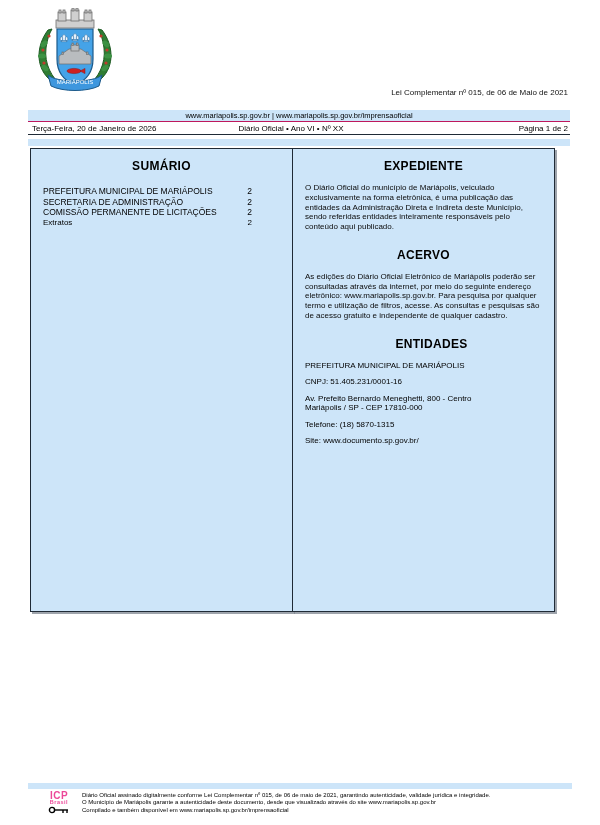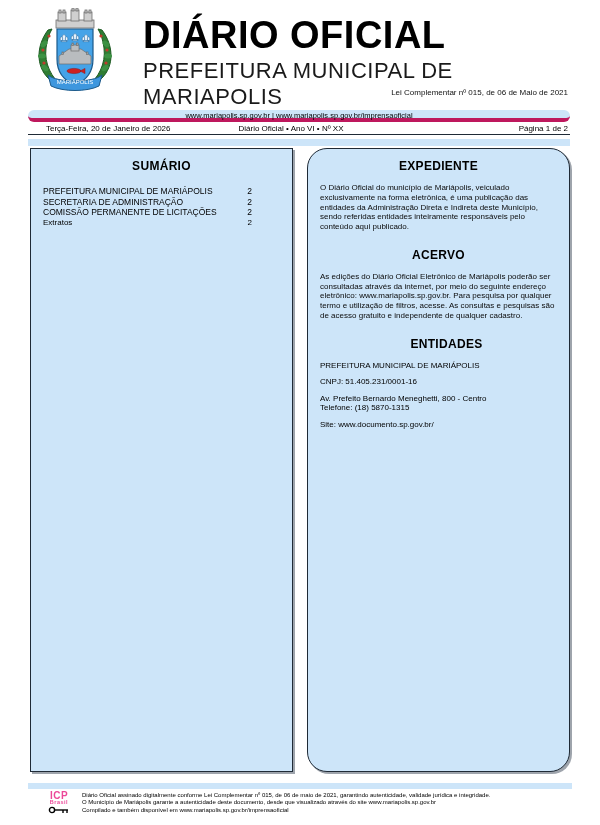--- a/index.html
+++ b/index.html
@@ -13,44 +13,44 @@
   
   .coat { position: absolute; left: 32px; top: 8px; width: 86px; height: 88px; }
   .title-block { position: absolute; left: 143px; top: 16px; width: 430px; }
   .main-title { font-size: 38px; font-weight: bold; letter-spacing: 0.5px; line-height: 1.05; color: #000; }
   .sub-title { font-size: 22px; font-weight: normal; letter-spacing: 0.5px; color: #1a1a1a; margin-top: 2px; }
   .law-line { position: absolute; right: 32px; top: 88px; font-size: 8px; color: #111; }
 
   
   .url-bar {
     position: absolute; left: 28px; top: 110px; width: 542px; height: 12px;
-    background: #cde5f9; border-bottom: 4px solid #be185d;
-    font-size: 7.5px; text-align: center; line-height: 12px; border-radius: 6px;
+    background: #cde5f9; border-bottom: 1px solid #be185d;
+    font-size: 7.5px; text-align: center; line-height: 12px;
   }
   .date-row {
     position: absolute; left: 28px; top: 123px; width: 542px; height: 12px;
     background: #fff; border-bottom: 1px solid #1f2a36;
     font-size: 8px; line-height: 11px;
   }
-  .date-row .left   { position: absolute; left: 18px; }
+  .date-row .left   { position: absolute; left: 4px; }
   .date-row .center { position: absolute; left: 0; right: 16px; text-align: center; }
   .date-row .right  { position: absolute; right: 2px; }
   .strip-top {
     position: absolute; left: 28px; top: 139px; width: 542px; height: 7px;
     background: #cde5f9;
   }
 
   
   .box {
-    position: absolute; top: 148px; width: 263px; height: 624px;
+    position: absolute; top: 148px; width: 263px; height: 464px;
     background: #cde5f9; border: 1px solid #1f2a36;
     box-shadow: 2px 2px 0 rgba(125,134,144,0.75);
   }
   .box.left  { left: 30px; }
-  .box.right { left: 307px; border-radius: 20px; }
+  .box.right { left: 292px; }
   .box h3 {
     font-size: 12px; font-weight: bold; text-align: center; letter-spacing: 0.3px;
     margin-top: 10px; margin-bottom: 10px;
   }
   .box .para {
     font-size: 8px; line-height: 1.22; margin: 0 12px 6px 12px; color: #0a0a0a;
   }
 
   
   .sum-list { margin: 14px 12px 0 12px; }
@@ -145,24 +145,20 @@
       <g fill="#cc2020" stroke="#8d1414" stroke-width="0.5">
         <ellipse cx="42" cy="63" rx="7" ry="2.6"></ellipse>
         <path d="M48,63 l5,-2.6 v5.2 Z"></path>
       </g>
 
       <path d="M16,67 C25,75 61,75 70,67 L67,78 C55,84 31,84 19,78 Z" fill="#3e97de" stroke="#1d5a8a" stroke-width="1"></path>
       <text x="43" y="76" text-anchor="middle" font-size="6" fill="#ffffff" font-family="Liberation Sans, sans-serif" id="logo-banner">MARIÁPOLIS</text>
     </svg>
   </div>
 
-  <div class="title-block">
-    <div class="main-title">DIÁRIO OFICIAL</div>
-    <div class="sub-title">PREFEITURA MUNICIPAL DE MARIAPOLIS</div>
-  </div>
   <div class="law-line">Lei Complementar nº 015, de 06 de Maio de 2021</div>
 
   <div class="url-bar">www.mariapolis.sp.gov.br | www.mariapolis.sp.gov.br/imprensaoficial</div>
 
   <div class="date-row">
     <span class="left">Terça-Feira, 20 de Janeiro de 2026</span>
     <span class="center">Diário Oficial • Ano VI • Nº XX</span>
     <span class="right">Página 1 de 2</span>
   </div>
   <div class="strip-top"></div>
@@ -193,20 +189,21 @@
     <h3>EXPEDIENTE</h3>
     <p class="para">O Diário Oficial do município de Mariápolis, veiculado exclusivamente na forma eletrônica, é uma publicação das entidades da Administração Direta e Indireta deste Município, sendo referidas entidades inteiramente responsáveis pelo conteúdo aqui publicado.</p>
 
     <h3 style="margin-top:16px;">ACERVO</h3>
     <p class="para">As edições do Diário Oficial Eletrônico de Mariápolis poderão ser consultadas através da internet, por meio do seguinte endereço eletrônico: www.mariapolis.sp.gov.br. Para pesquisa por qualquer termo e utilização de filtros, acesse. As consultas e pesquisas são de acesso gratuito e independente de qualquer cadastro.</p>
 
     <h3 style="margin-top:16px;margin-left:16px;">ENTIDADES</h3>
     <p class="ent-line">PREFEITURA MUNICIPAL DE MARIÁPOLIS</p>
     <p class="ent-line">CNPJ: 51.405.231/0001-16</p>
     <p class="ent-line" style="margin-bottom:0;">Av. Prefeito Bernardo Meneghetti, 800 - Centro</p>
+    <p class="ent-line">Mariápolis / SP - CEP 17810-000</p>
     <p class="ent-line">Telefone: (18) 5870-1315</p>
     <p class="ent-line">Site: www.documento.sp.gov.br/</p>
   </section>
 
   <div class="strip-bottom"></div>
   <div class="footer">
     <div class="icp">
       <div class="icp-top">ICP</div>
       <div class="icp-bottom">Brasil</div>
       <svg width="22" height="8" viewBox="0 0 22 8">

